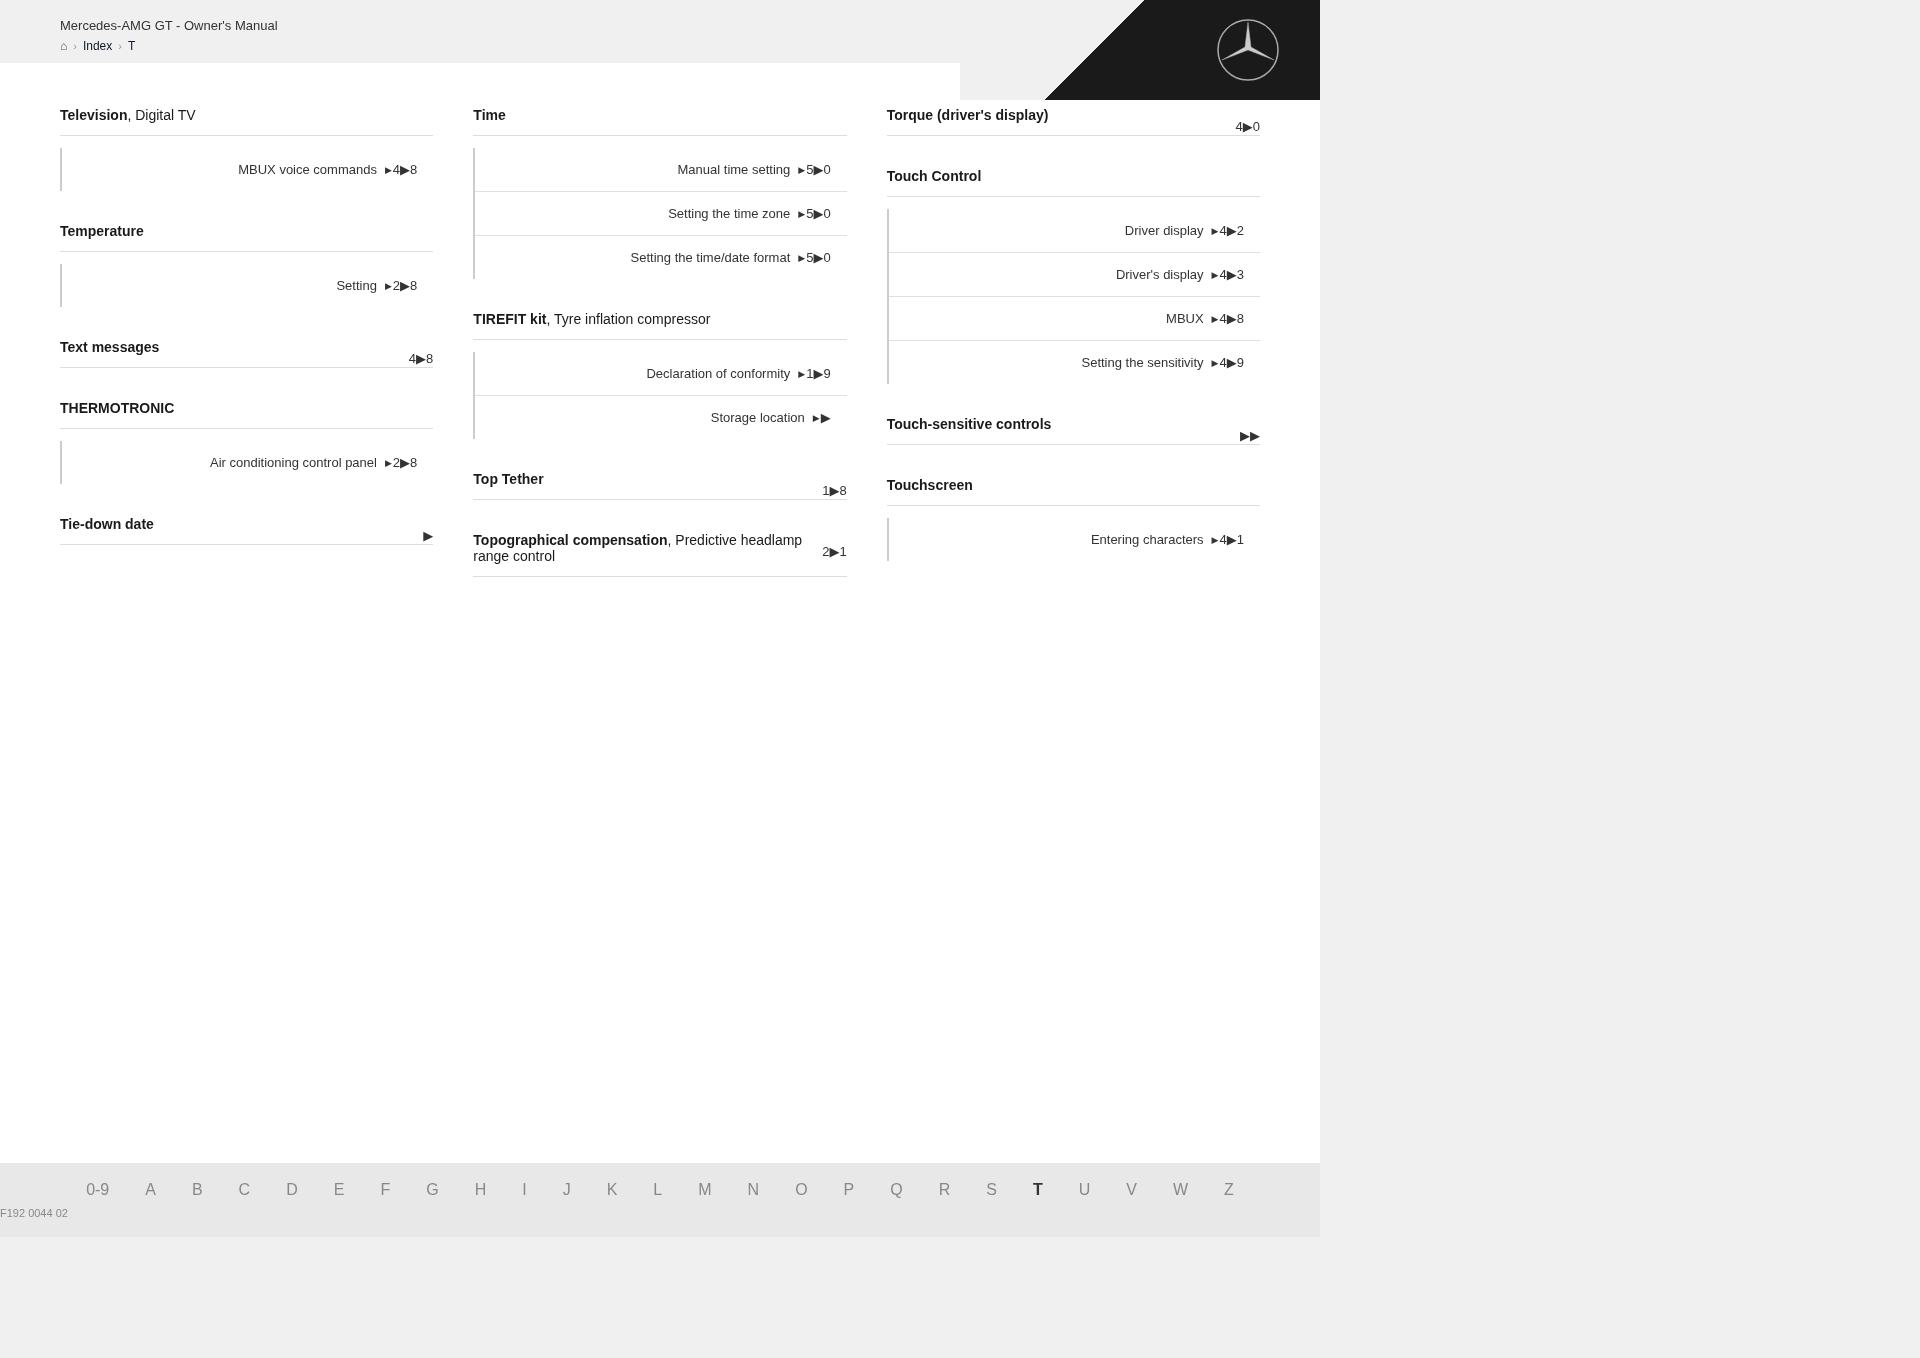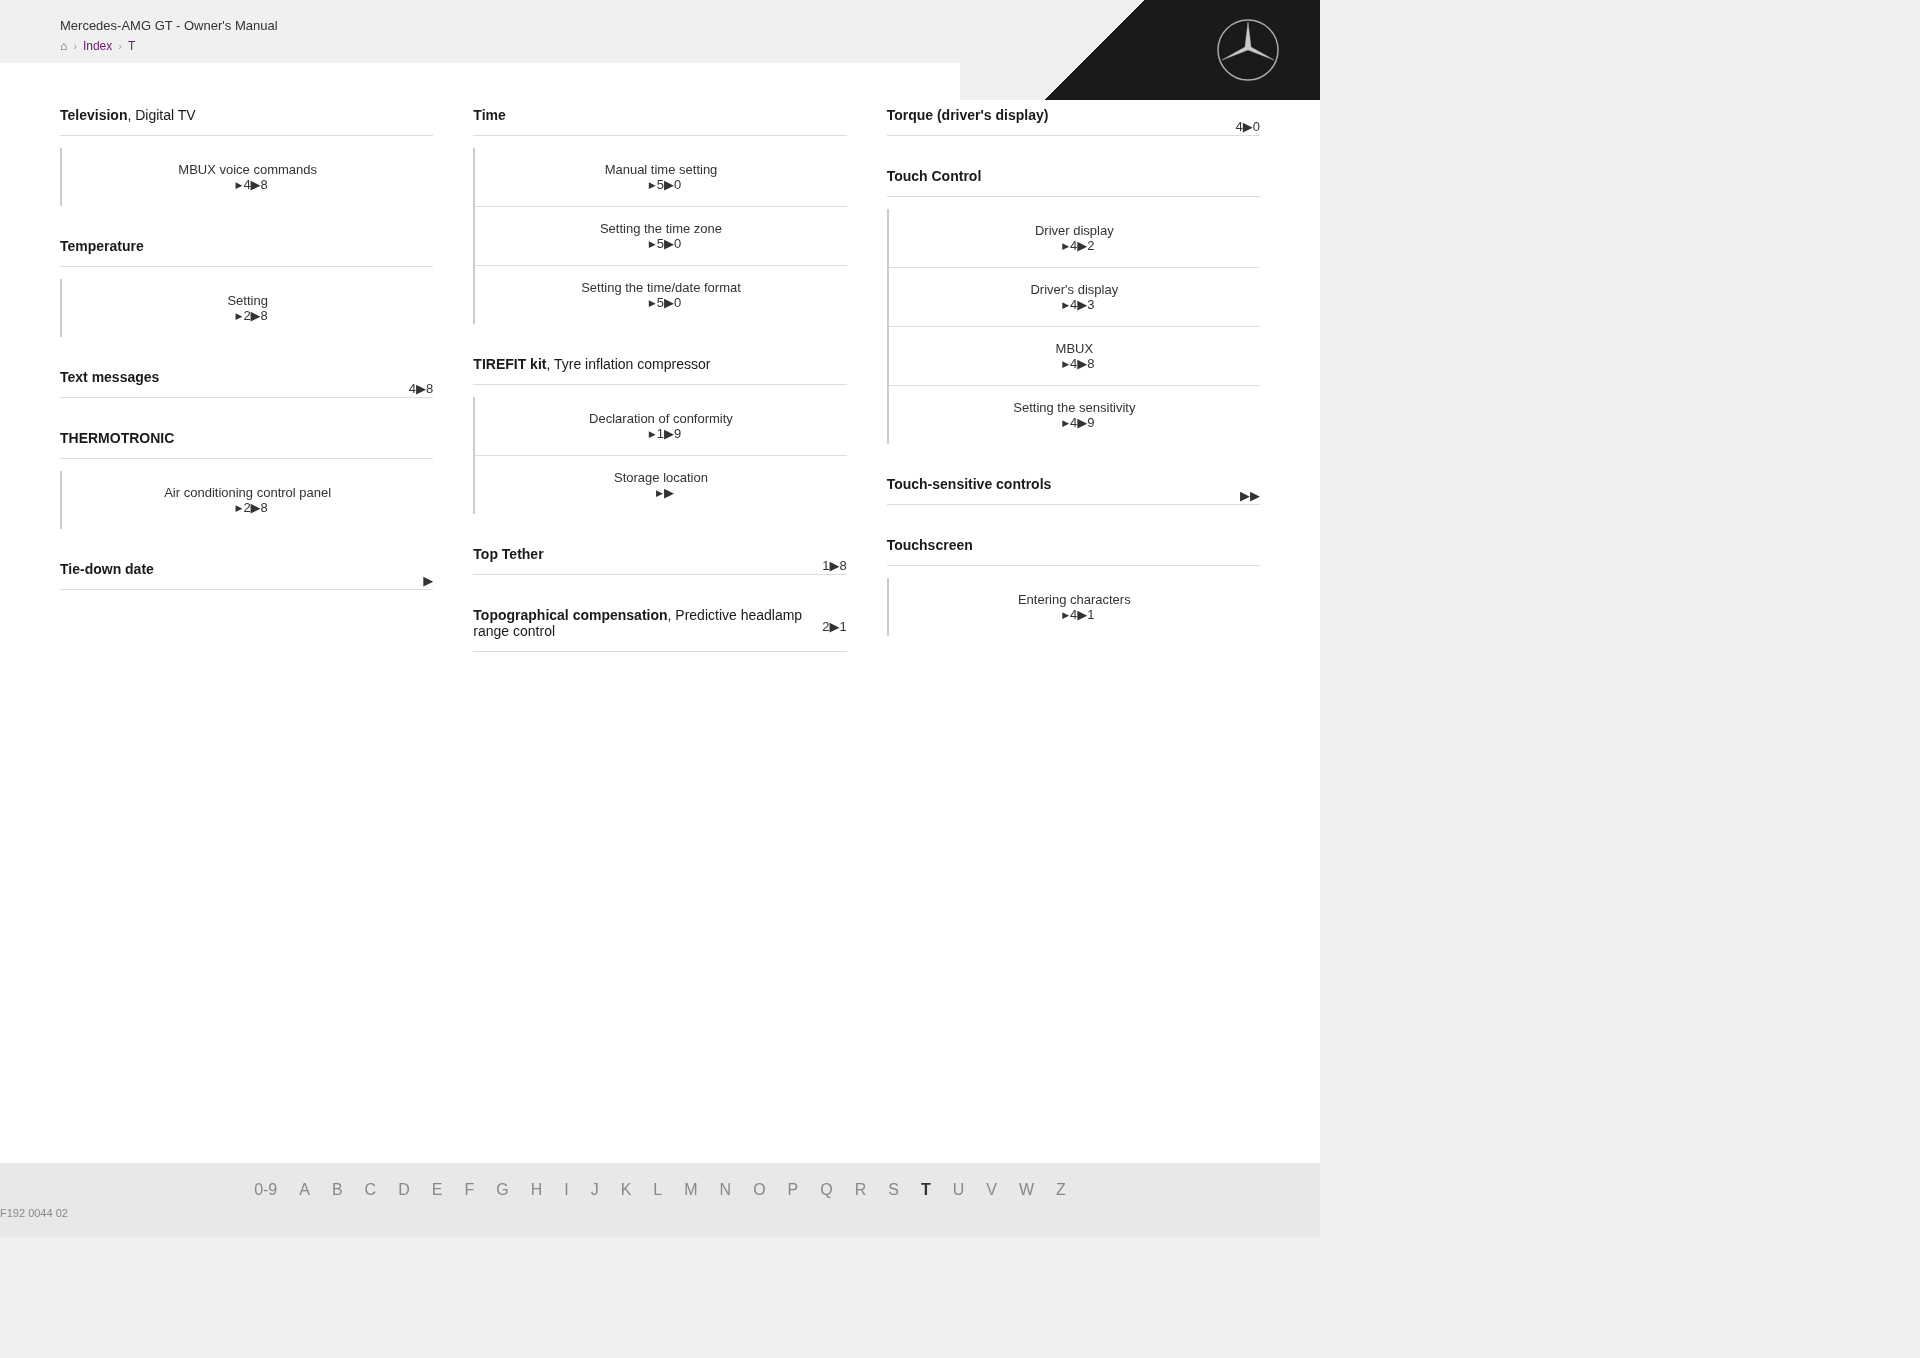--- a/index.html
+++ b/index.html
@@ -33,21 +33,21 @@
       gap: 6px;
       margin-top: 6px;
       font-size: 12px;
       color: #555;
     }
     .breadcrumb-sep {
       color: #999;
       font-size: 11px;
     }
     .breadcrumb-link {
-      color: #701a75;
+      color: #0f172a;
     }
     .header-logo-area {
       position: absolute;
       top: 0;
       right: 0;
       width: 360px;
       height: 100px;
       background: linear-gradient(135deg, #f0f0f0 40%, #1a1a1a 40%);
       display: flex;
       align-items: center;
@@ -105,21 +105,20 @@
     }
     .sub-item {
       display: flex;
       justify-content: flex-end;
       align-items: center;
       padding: 14px 16px;
       border-bottom: 1px solid #e0e0e0;
       font-size: 13px;
       color: #333;
       background: #fff;
-      flex-direction: column;
     }
     .sub-item:last-child {
       border-bottom: none;
     }
     .sub-item-label {}
     .sub-item-page {
       font-size: 13px;
       color: #333;
       white-space: nowrap;
       margin-left: 8px;
@@ -141,21 +140,21 @@
 
     
     .footer-alpha {
       background: #e8e8e8;
       padding: 18px 0 8px 0;
       text-align: center;
     }
     .alpha-nav {
       display: flex;
       justify-content: center;
-      gap: 22px;
+      gap: 36px;
       flex-wrap: wrap;
     }
     .alpha-item {
       font-size: 16px;
       color: #888;
       cursor: pointer;
       font-weight: 300;
     }
     .alpha-item.active {
       color: #333;

